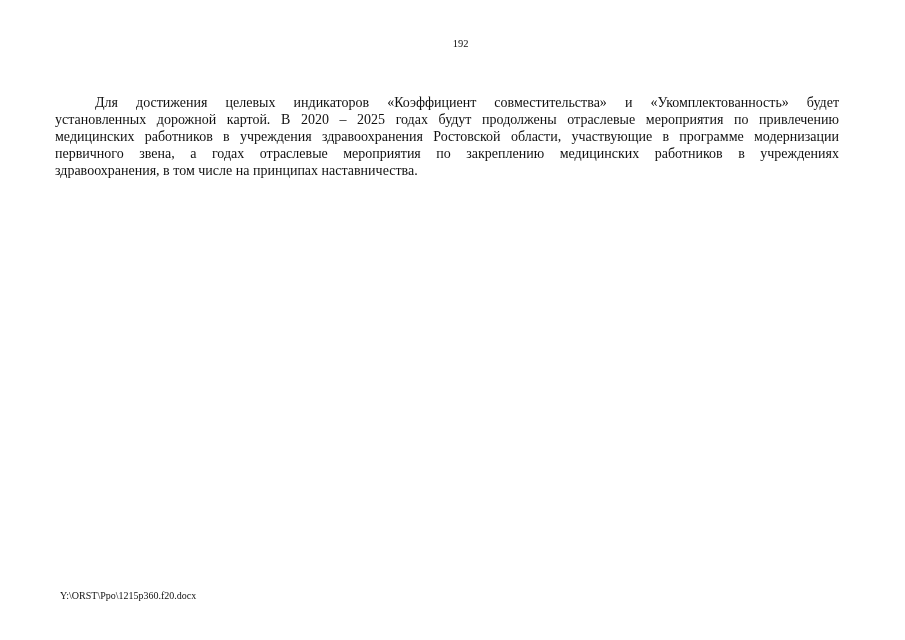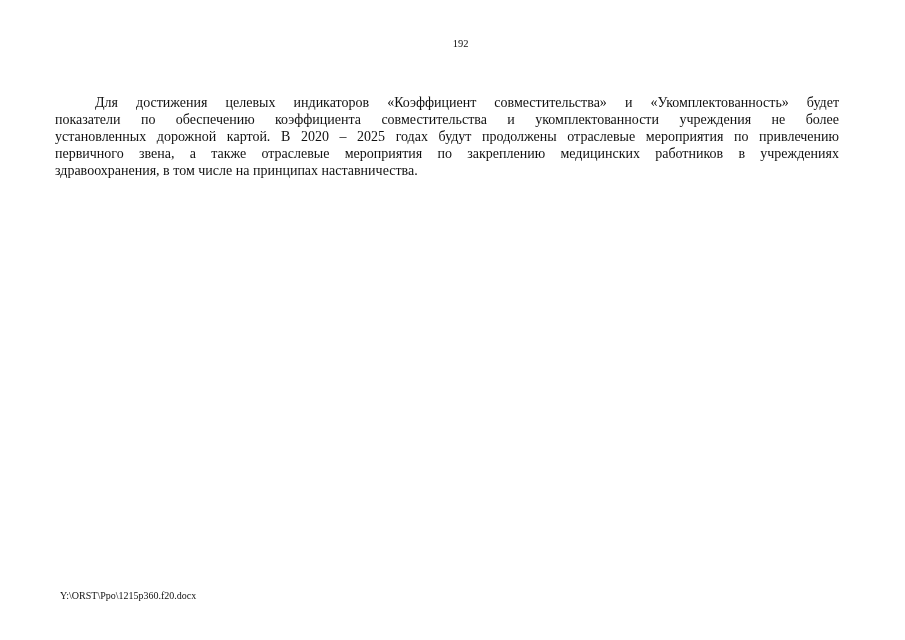--- a/index.html
+++ b/index.html
@@ -56,20 +56,20 @@
     }
   </style>
 </head>
 <body>
 
 <div>
   <div class="page-number">192</div>
 
   <div class="body-text">
     <span class="line first">Для достижения целевых индикаторов «Коэффициент совместительства» и «Укомплектованность» будет</span>
-    <span class="line">показатели по обеспечению коэффициента совместительства и укомплектованности учреждения не более</span>
     <span class="line">установленных дорожной картой. В 2020 – 2025 годах будут продолжены  отраслевые мероприятия по привлечению</span>
-    <span class="line">первичного звена, а также отраслевые мероприятия по закреплению медицинских работников в учреждениях</span>
+    <span class="line">медицинских работников в учреждения здравоохранения Ростовской области, участвующие в программе модернизации</span>
+    <span class="line">первичного звена, а годах отраслевые мероприятия по закреплению медицинских работников в учреждениях</span>
     <span class="line last">здравоохранения, в том числе на принципах наставничества.</span>
   </div>
 
   <div class="footer-path">Y:\ORST\Ppo\1215p360.f20.docx</div>
 </div>
 
 </body></html>

